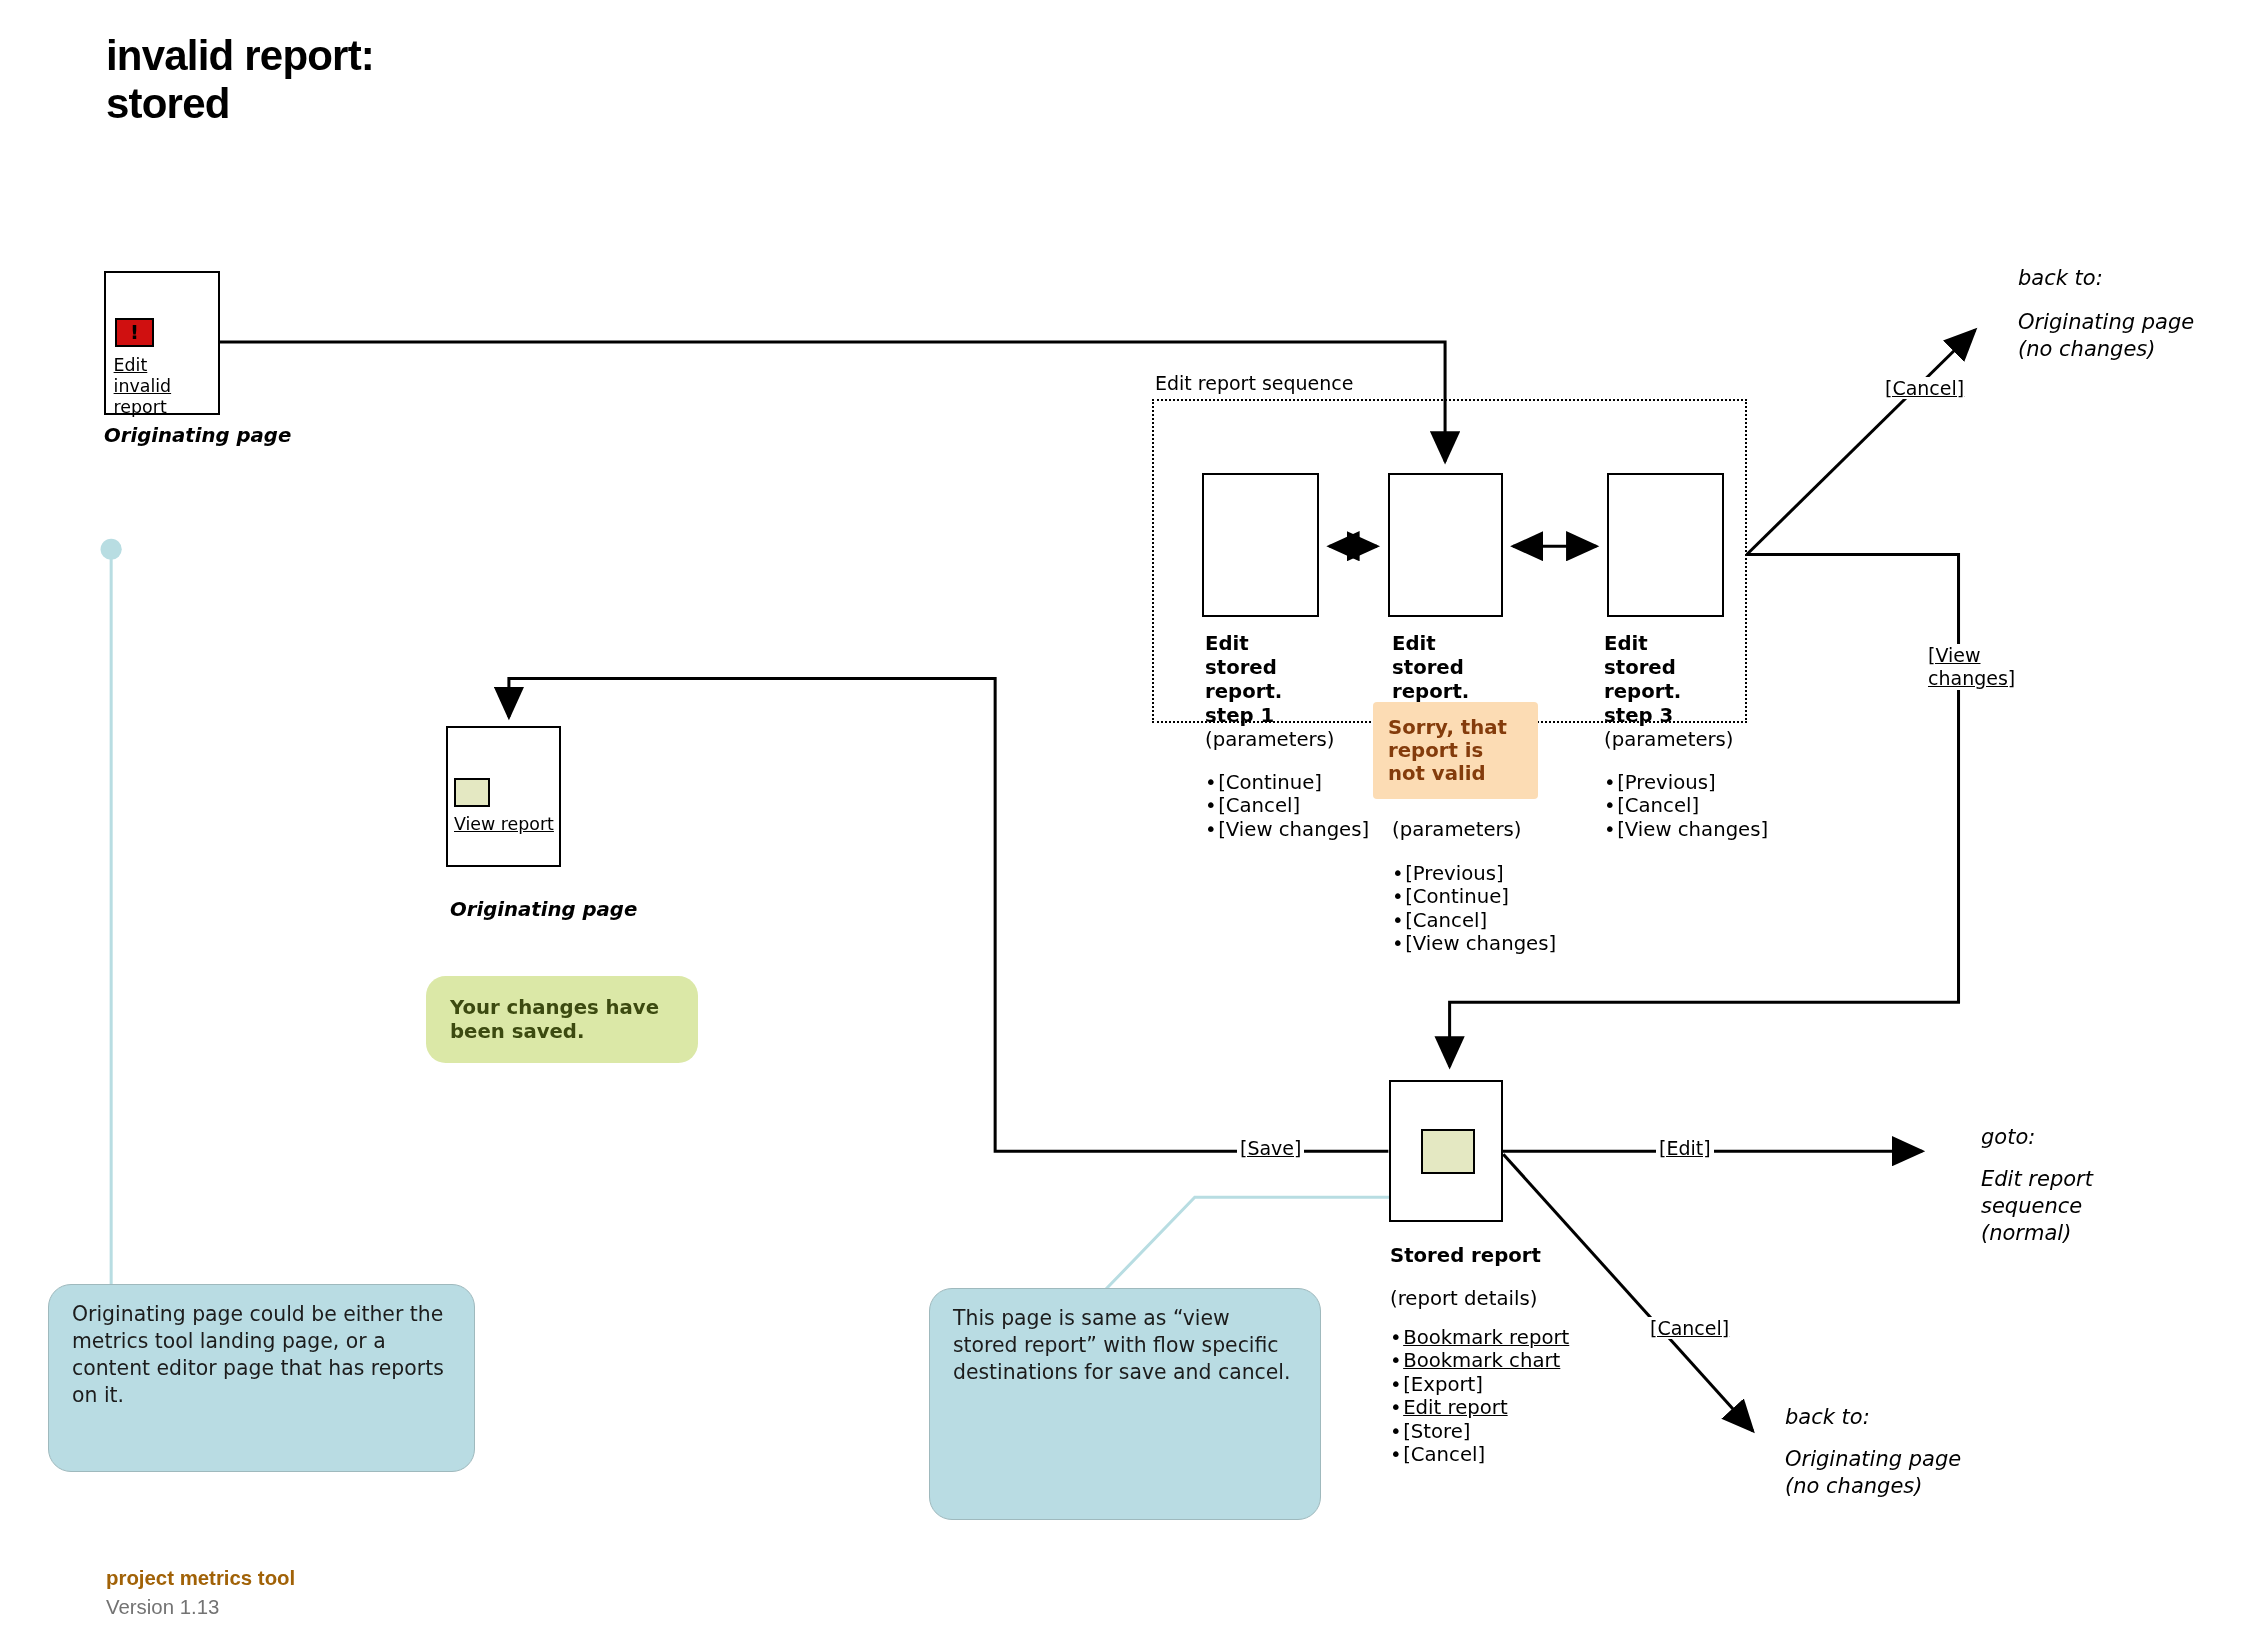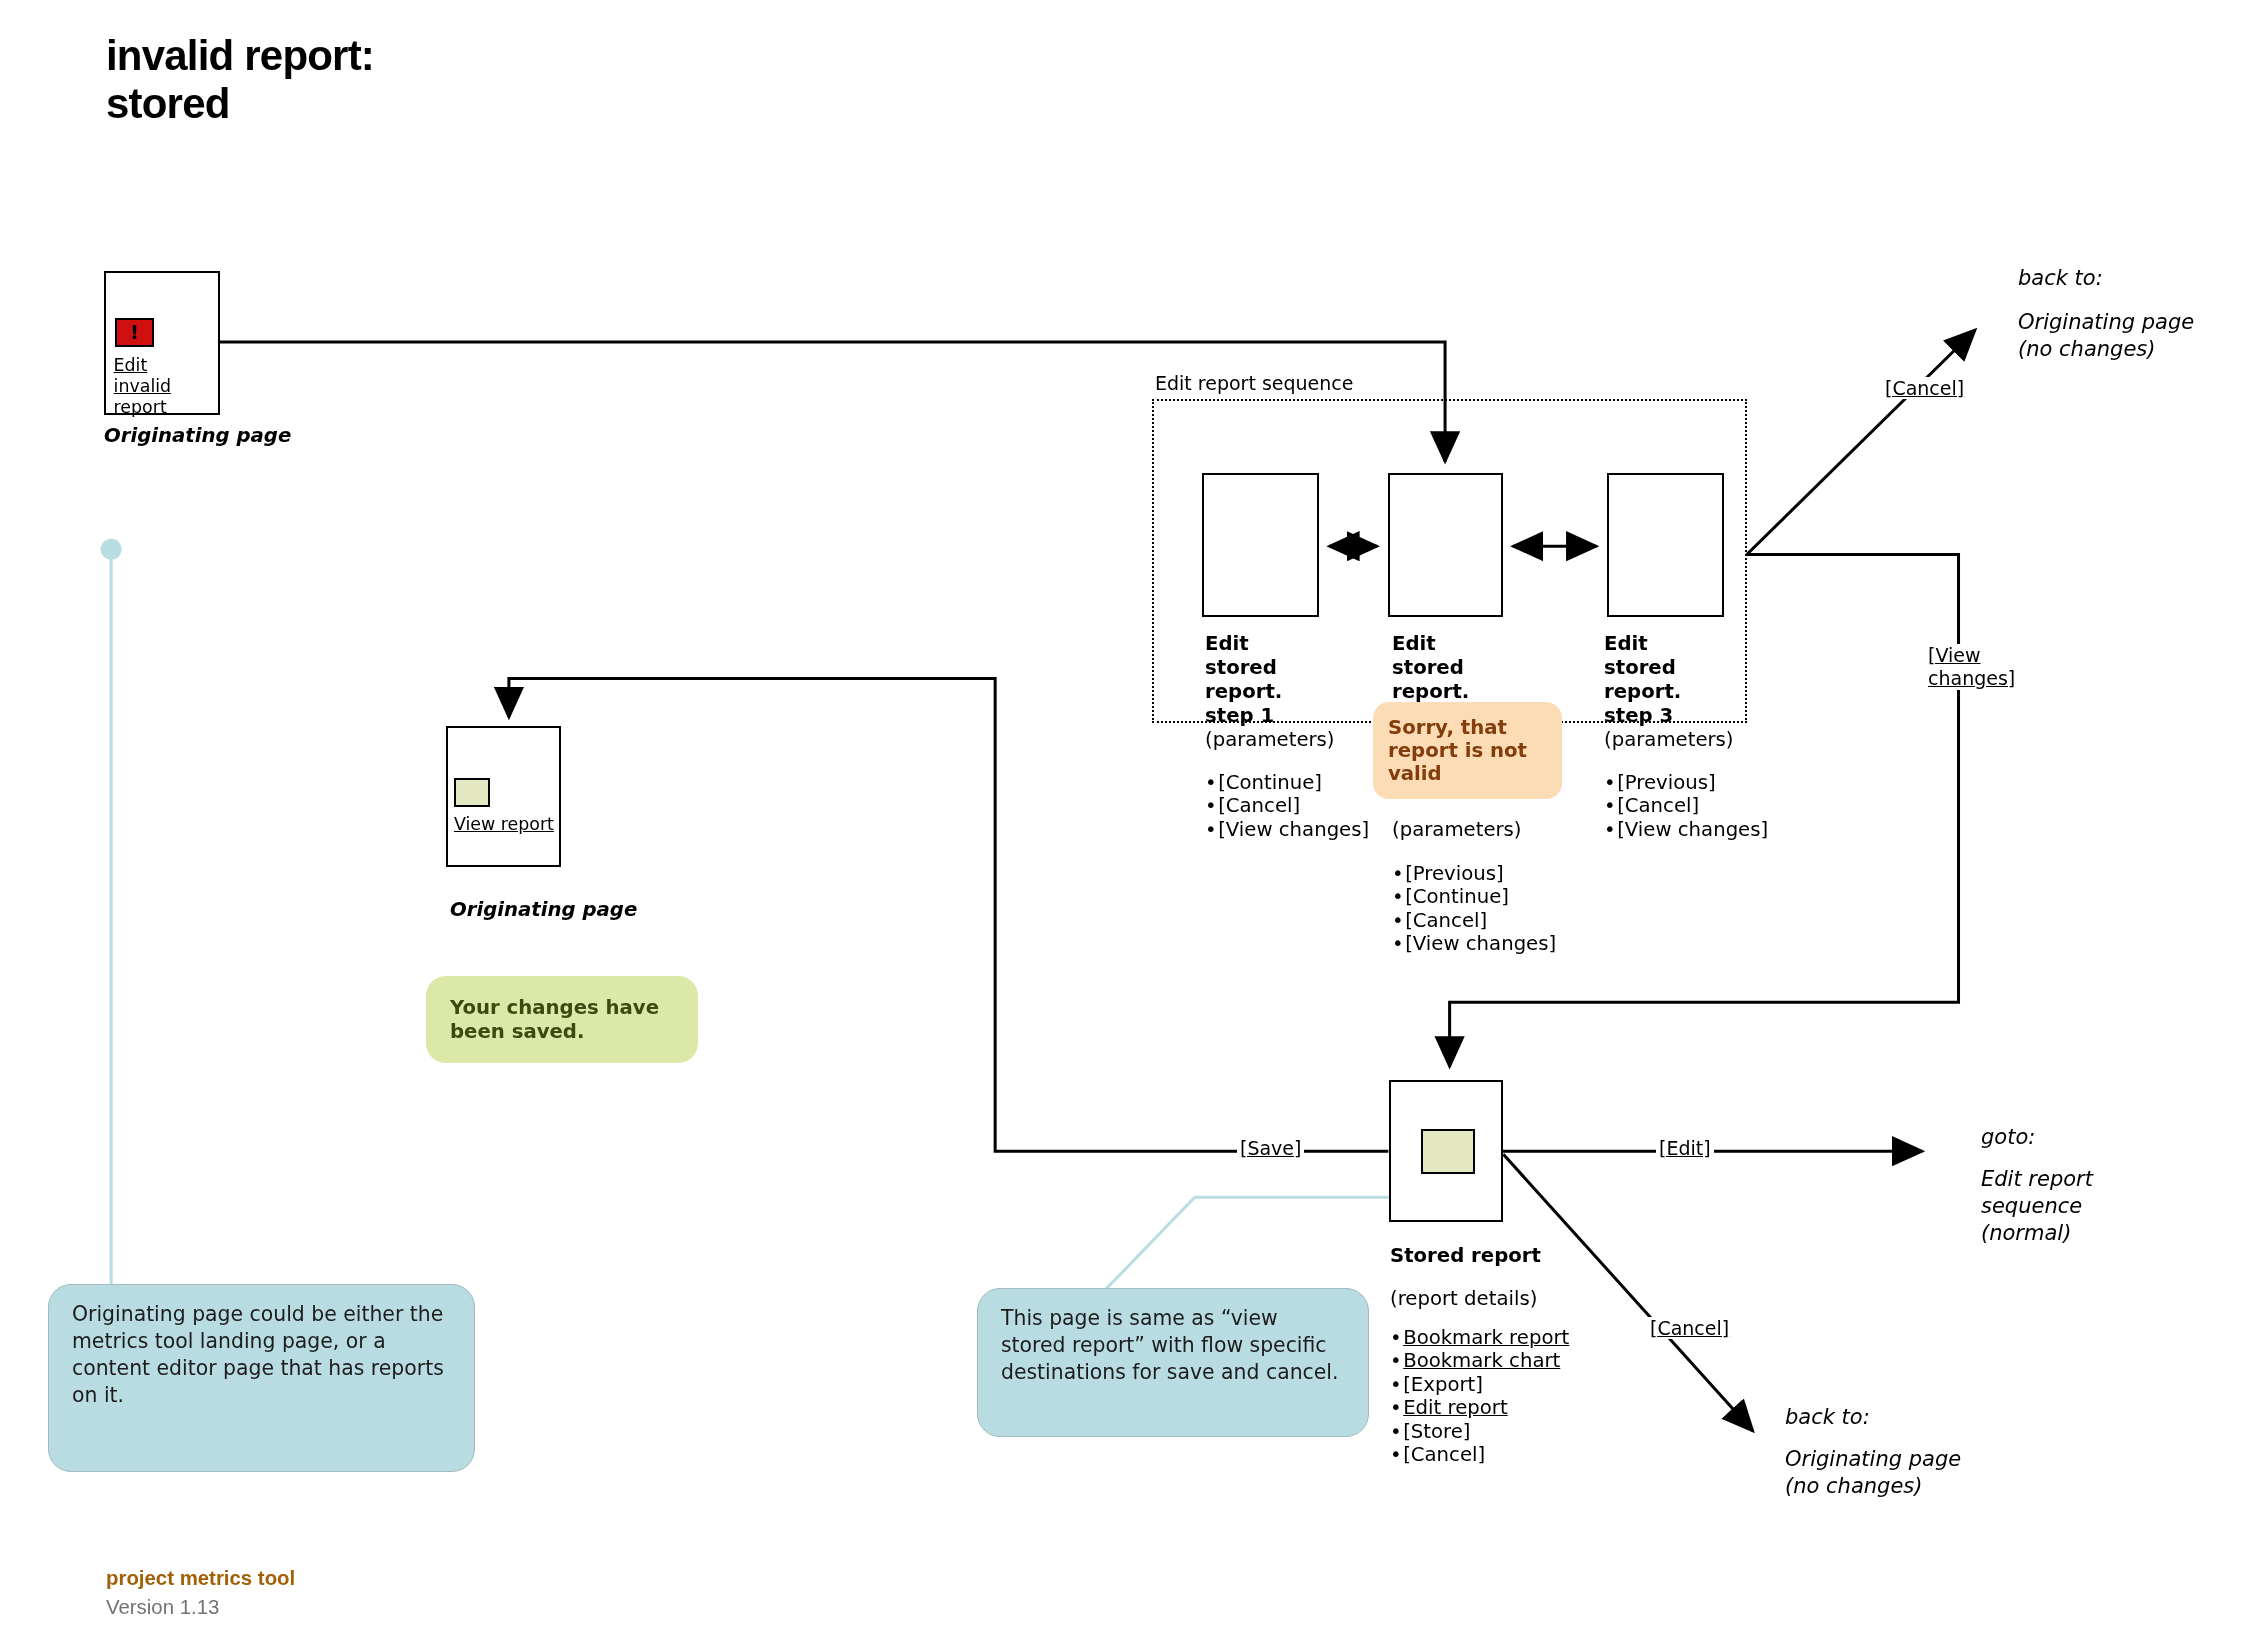--- a/index.html
+++ b/index.html
@@ -23,21 +23,21 @@
   .frame-label{font-size:19px;}
 
   .step-title{font-weight:bold;font-size:19.7px;line-height:24px;width:121px;}
   .params{font-size:19.7px;}
   .bullet-list{font-size:19.7px;line-height:23.4px;}
   .bullet-list .li::before{content:"\2022";margin-right:1.5px;}
   .bullet-list .li.link-item{text-decoration:none;}
   .bullet-list .li.link-item span{text-decoration:underline;cursor:pointer;}
 
   .error-note{background:#fcdcb4;color:#843c0c;font-weight:bold;font-size:19.7px;line-height:23.4px;
-              border-radius:16px;padding:13.6px 15px;width:189px;box-sizing:border-box;}
+              border-radius:4px;padding:13.6px 15px;width:165px;box-sizing:border-box;}
   .toast{background:#dbe8a7;color:#3c4a10;font-weight:bold;font-size:19.7px;line-height:24px;
          border-radius:19.7px;padding:19.7px 24px;width:272px;box-sizing:border-box;}
   .blue-note{background:#b9dce3;color:#1c1c1c;font-size:20.4px;line-height:27px;border:1.5px solid #9fb9bd;
              border-radius:23px;padding:16px 23px;box-sizing:border-box;}
 
   .edge-label{font-size:19px;text-decoration:underline;background:#fff;padding:0 3px;cursor:pointer;}
   .dest{font-style:italic;font-size:21px;line-height:27px;}
   .dest-prefix{font-style:italic;font-size:21px;}
 
   .footer-app{font-family:"Liberation Sans",sans-serif;font-weight:bold;font-size:20.4px;color:#a16207;}
@@ -159,19 +159,19 @@
   <div class="abs dest-prefix" style="left:2018px;top:266px;">back to:</div>
   <div class="abs dest" style="left:2018px;top:309px;width:197px;">Originating page (no changes)</div>
 
   <div class="abs dest-prefix" style="left:1981px;top:1125px;">goto:</div>
   <div class="abs dest" style="left:1981px;top:1166px;width:129px;">Edit report sequence (normal)</div>
 
   <div class="abs dest-prefix" style="left:1785px;top:1405px;">back to:</div>
   <div class="abs dest" style="left:1785px;top:1446px;width:197px;">Originating page (no changes)</div>
 
   <div class="abs blue-note" style="left:48px;top:1284px;width:427px;height:188px;">Originating page could be either the metrics tool landing page, or a content editor page that has reports on it.</div>
-  <div class="abs blue-note" style="left:929px;top:1288px;width:392px;height:149px;margin-left:48px;">This page is same as “view stored report” with flow specific destinations for save and cancel.</div>
+  <div class="abs blue-note" style="left:929px;top:1288px;width:392px;height:232px;">This page is same as “view stored report” with flow specific destinations for save and cancel.</div>
 
   <div class="abs footer-app" style="left:106px;top:1567px;">project metrics tool</div>
   <div class="abs footer-ver" style="left:106px;top:1596px;">Version 1.13</div>
 
 </div>
 
 
 </body></html>

